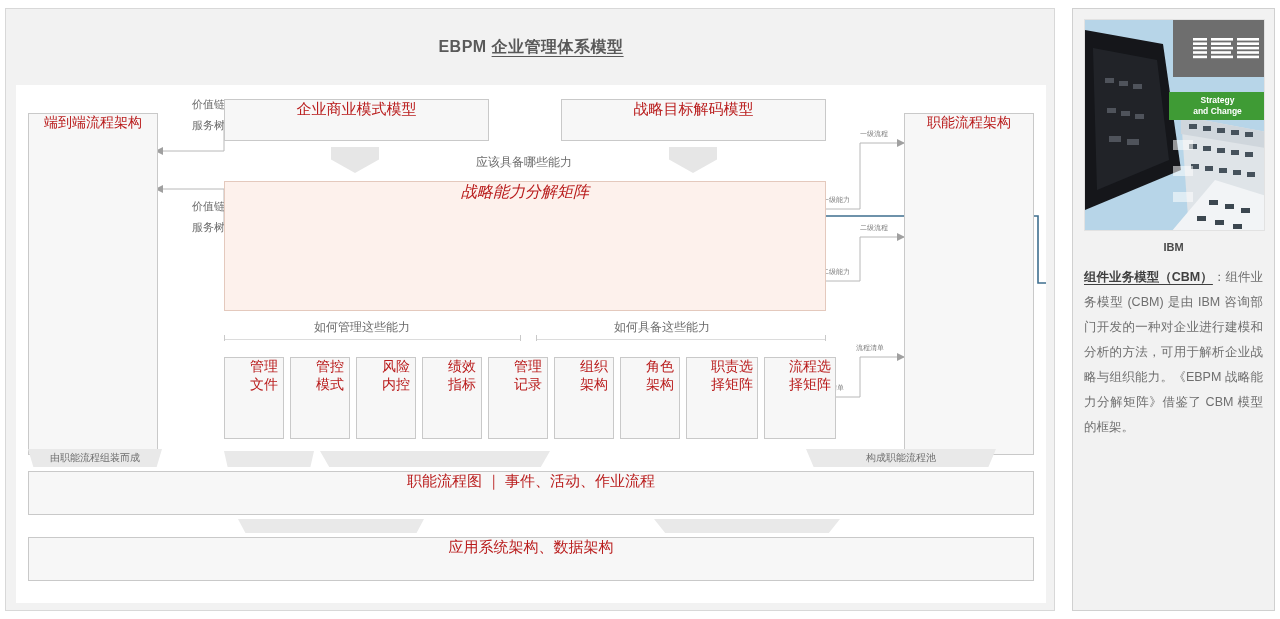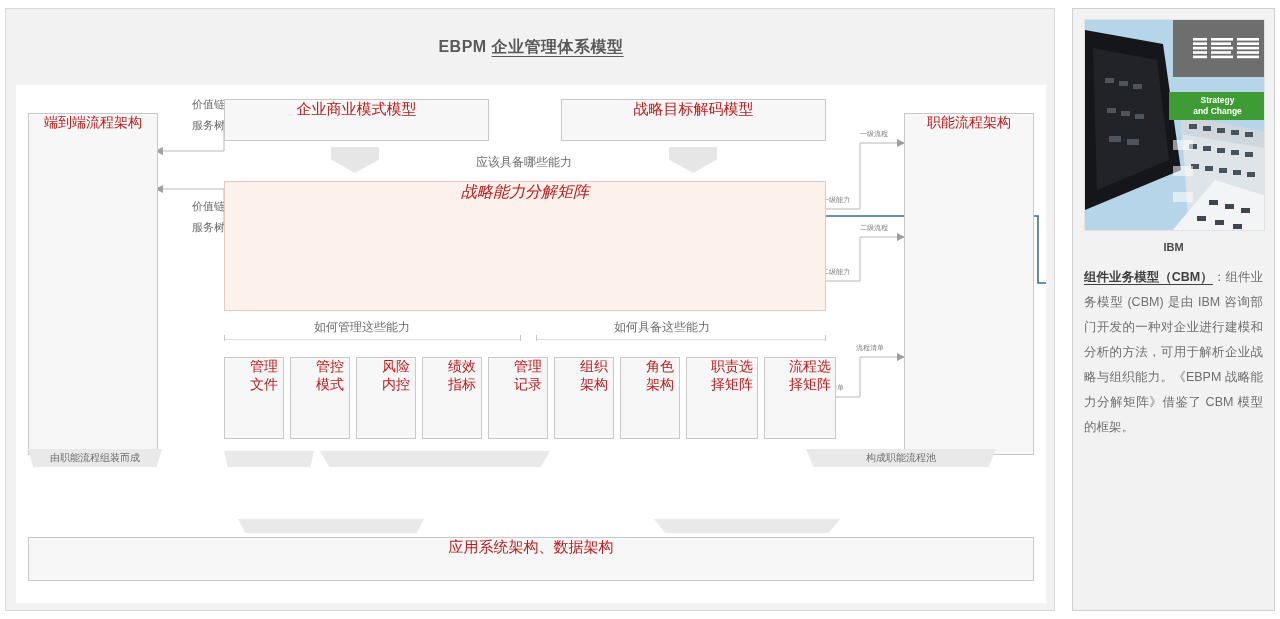--- a/index.html
+++ b/index.html
@@ -241,20 +241,23 @@
       <div class="box cap-box" style="left:748px; top:272px; width:72px; height:82px;">
         <span><span>流程选</span><br><span>择矩阵</span></span>
       </div>
 
       <div class="tag-band" style="left:12px; top:364px; width:134px; height:18px;">由职能流程组装而成</div>
       <div class="tag-band" style="left:790px; top:364px; width:190px; height:18px;">构成职能流程池</div>
 
       <div class="ribbon-l" style="left:208px; top:366px; width:90px; height:16px;"></div>
       <div class="ribbon-l" style="left:304px; top:366px; width:230px; height:16px;"></div>
 
+      <div class="box bar-box" style="left:12px; top:386px; width:1006px; height:44px;">
+        <span>职能流程图 ｜ 事件、活动、作业流程</span>
+      </div>
 
       <div class="ribbon-l" style="left:222px; top:434px; width:186px; height:14px;"></div>
       <div class="ribbon-r" style="left:638px; top:434px; width:186px; height:14px;"></div>
 
       <div class="box bar-box" style="left:12px; top:452px; width:1006px; height:44px;">
         <span>应用系统架构、数据架构</span>
       </div>
 
     </div>
   </div>

